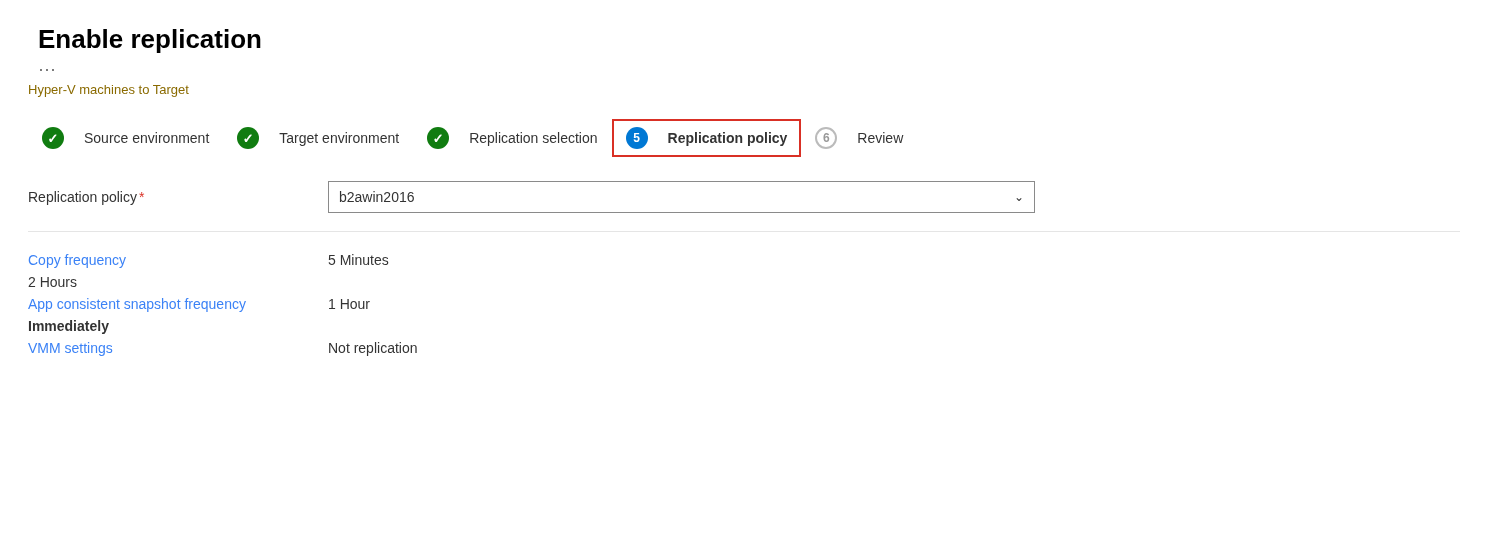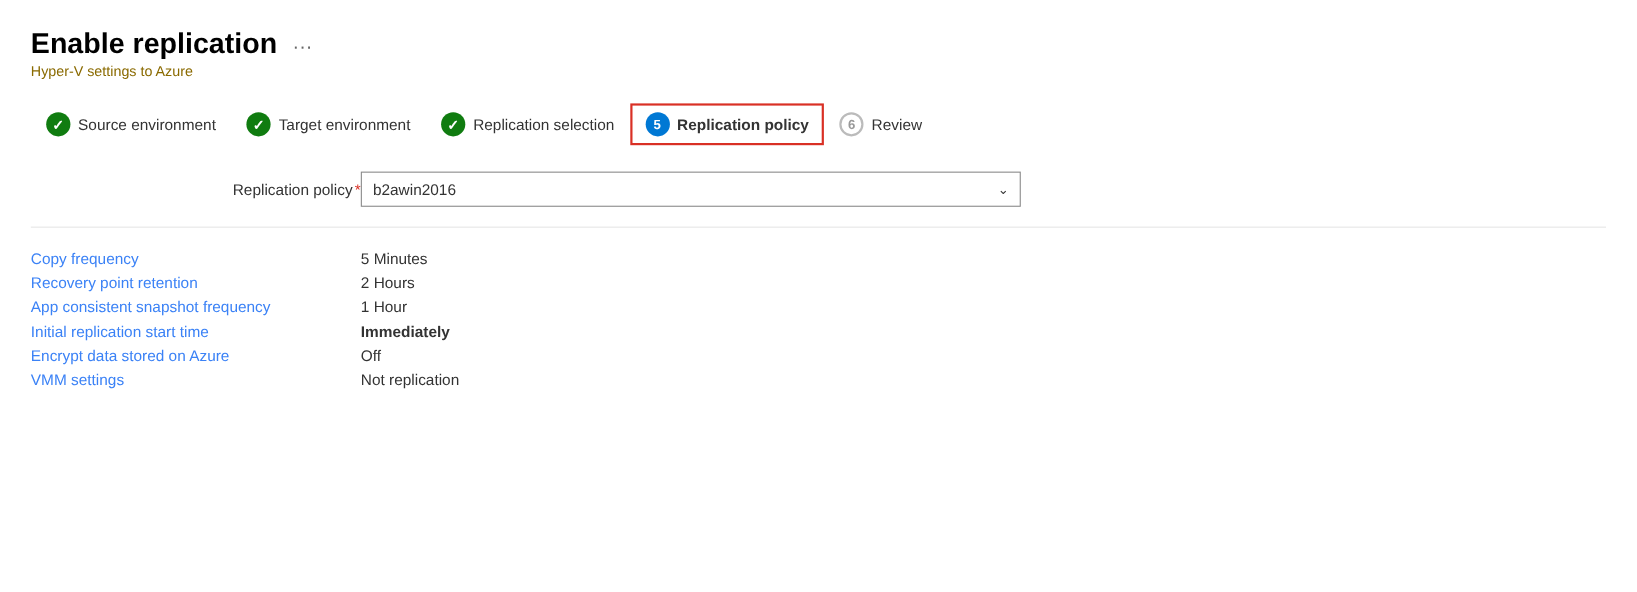--- a/index.html
+++ b/index.html
@@ -39,21 +39,21 @@
       display: flex;
       align-items: center;
       margin: 22px 0 24px 0;
       gap: 0;
       flex-wrap: nowrap;
     }
 
     .step {
       display: flex;
       align-items: center;
-      gap: 7px;
+      gap: 20px;
       padding: 8px 14px;
       cursor: pointer;
       white-space: nowrap;
       font-size: 14px;
       color: #333;
       text-align: center;
     }
 
     .step.active {
       border: 2px solid #d93025;
@@ -104,21 +104,20 @@
     .step-label {
       font-size: 14px;
     }
 
     .step.active .step-label {
       font-weight: 600;
     }
 
     .form-section {
       margin-top: 10px;
-      text-align: right;
     }
 
     .form-row {
       display: flex;
       align-items: center;
       margin-bottom: 14px;
     }
 
     .form-label {
       width: 300px;
@@ -126,21 +125,21 @@
       color: #333;
       flex-shrink: 0;
     }
 
     .required {
       color: #d93025;
       margin-left: 2px;
     }
 
     .form-dropdown {
-      width: 600px;
+      width: 707px;
       height: 32px;
       border: 1px solid #8a8a8a;
       background: #fff;
       display: flex;
       align-items: center;
       justify-content: space-between;
       padding: 0 10px;
       cursor: pointer;
       font-size: 14px;
       color: #333;
@@ -180,25 +179,25 @@
     .divider-line {
       border: none;
       border-top: 1px solid #e5e5e5;
       margin: 18px 0 18px 0;
     }
   </style>
 </head>
 <body>
 
 <div>
-  <div style="display:flex; align-items:baseline; gap:4px;">
+  <div style="display:flex; align-items:baseline; gap:4px;flex-direction:column;">
     <h1 class="page-title">Enable replication</h1>
     <span class="ellipsis-btn">···</span>
   </div>
-  <div class="page-subtitle">Hyper-V settings to Azure</div>
+  <div class="page-subtitle">Hyper-V machines to Target</div>
 </div>
 
 <div class="wizard-steps" id="steps-container">
 <div class="step">
       <span class="step-icon-check"></span>
       <span class="step-label">Source environment</span>
     </div>
     <div class="step">
       <span class="step-icon-check"></span>
       <span class="step-label">Target environment</span>
@@ -230,32 +229,26 @@
 </div>
 
 <hr class="divider-line">
 
 <div class="info-grid" id="details-container">
 <div class="info-row">
       <div class="info-label">Copy frequency</div>
       <div class="info-value">5 Minutes</div>
     </div>
     <div class="info-row">
-      <div class="info-label">Recovery point retention</div>
       <div class="info-value">2 Hours</div>
     </div>
     <div class="info-row">
       <div class="info-label">App consistent snapshot frequency</div>
       <div class="info-value">1 Hour</div>
     </div>
     <div class="info-row">
-      <div class="info-label">Initial replication start time</div>
       <div class="info-value bold">Immediately</div>
-    </div>
-    <div class="info-row">
-      <div class="info-label">Encrypt data stored on Azure</div>
-      <div class="info-value">Off</div>
     </div>
     <div class="info-row">
       <div class="info-label">VMM settings</div>
       <div class="info-value">Not replication</div>
     </div>
   </div>
 
 </body></html>

